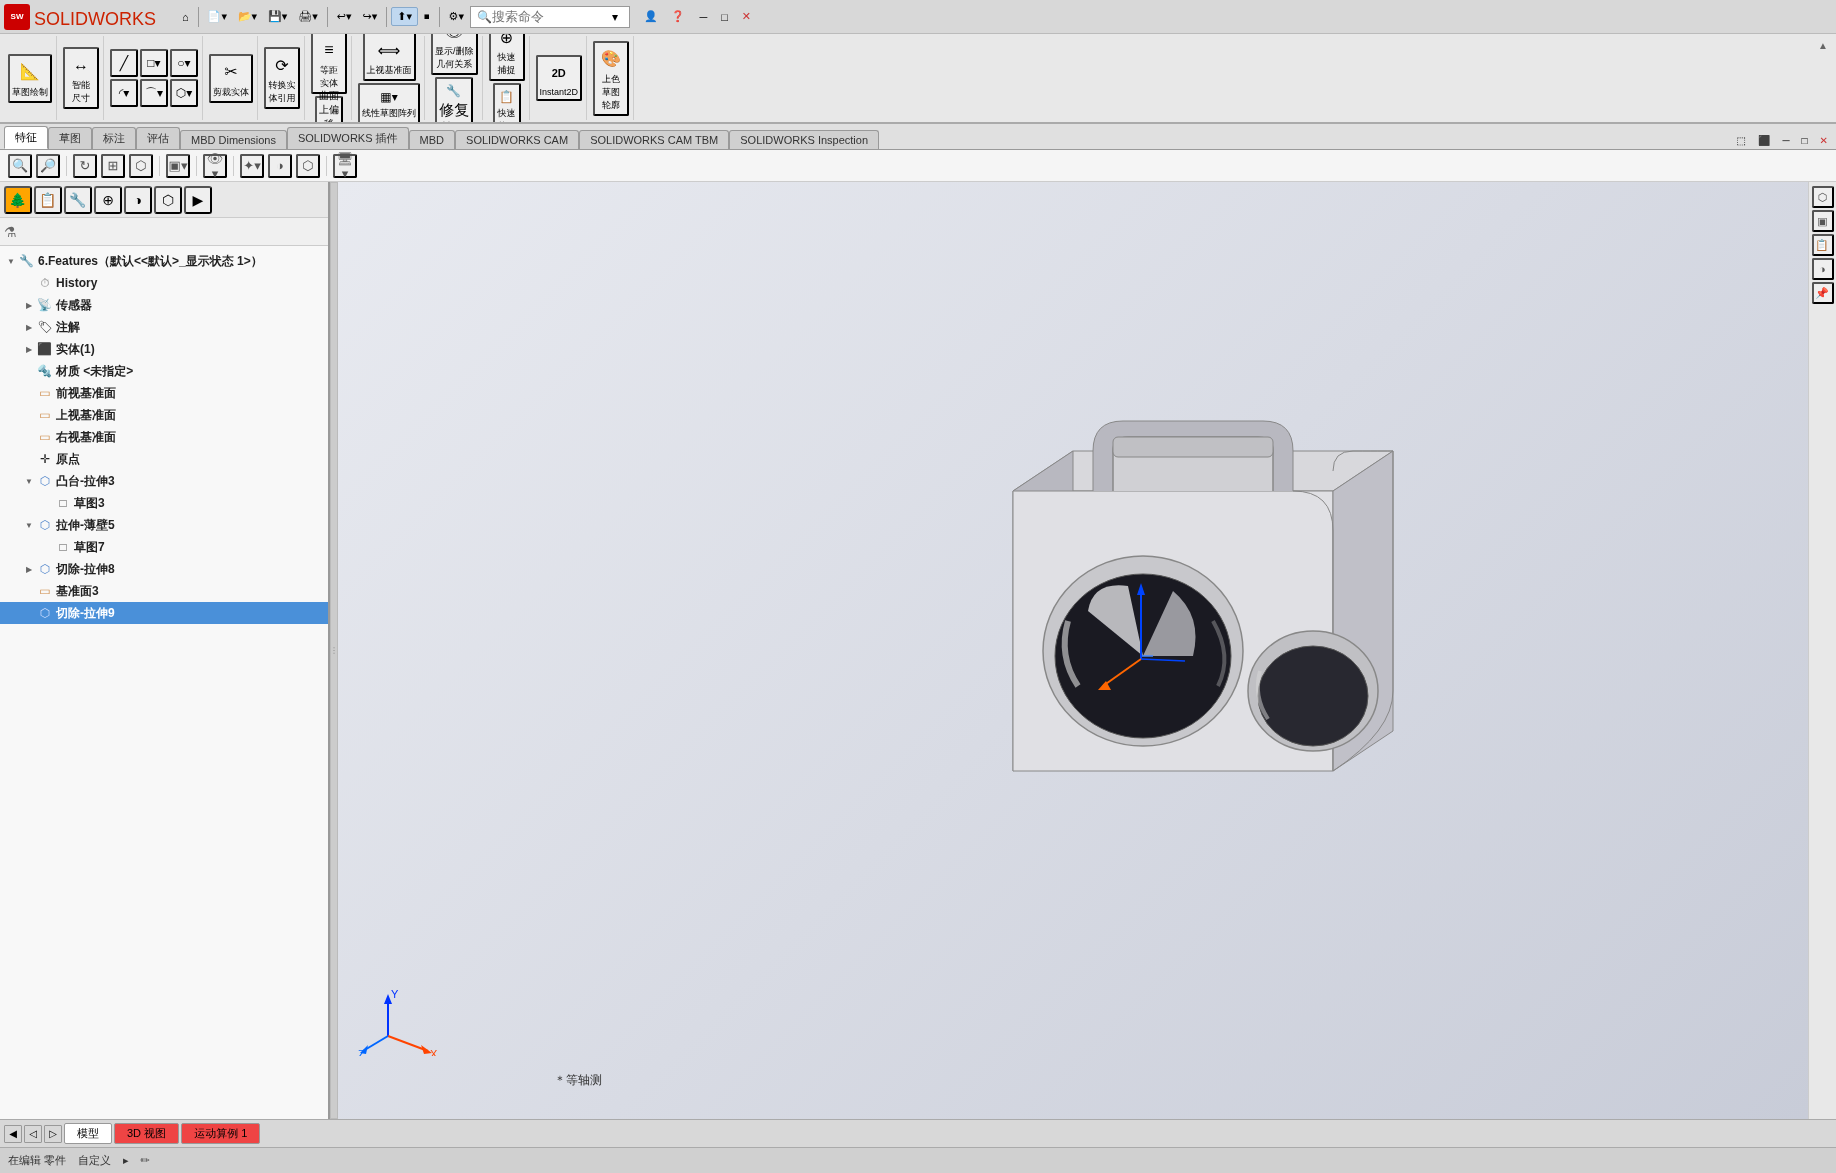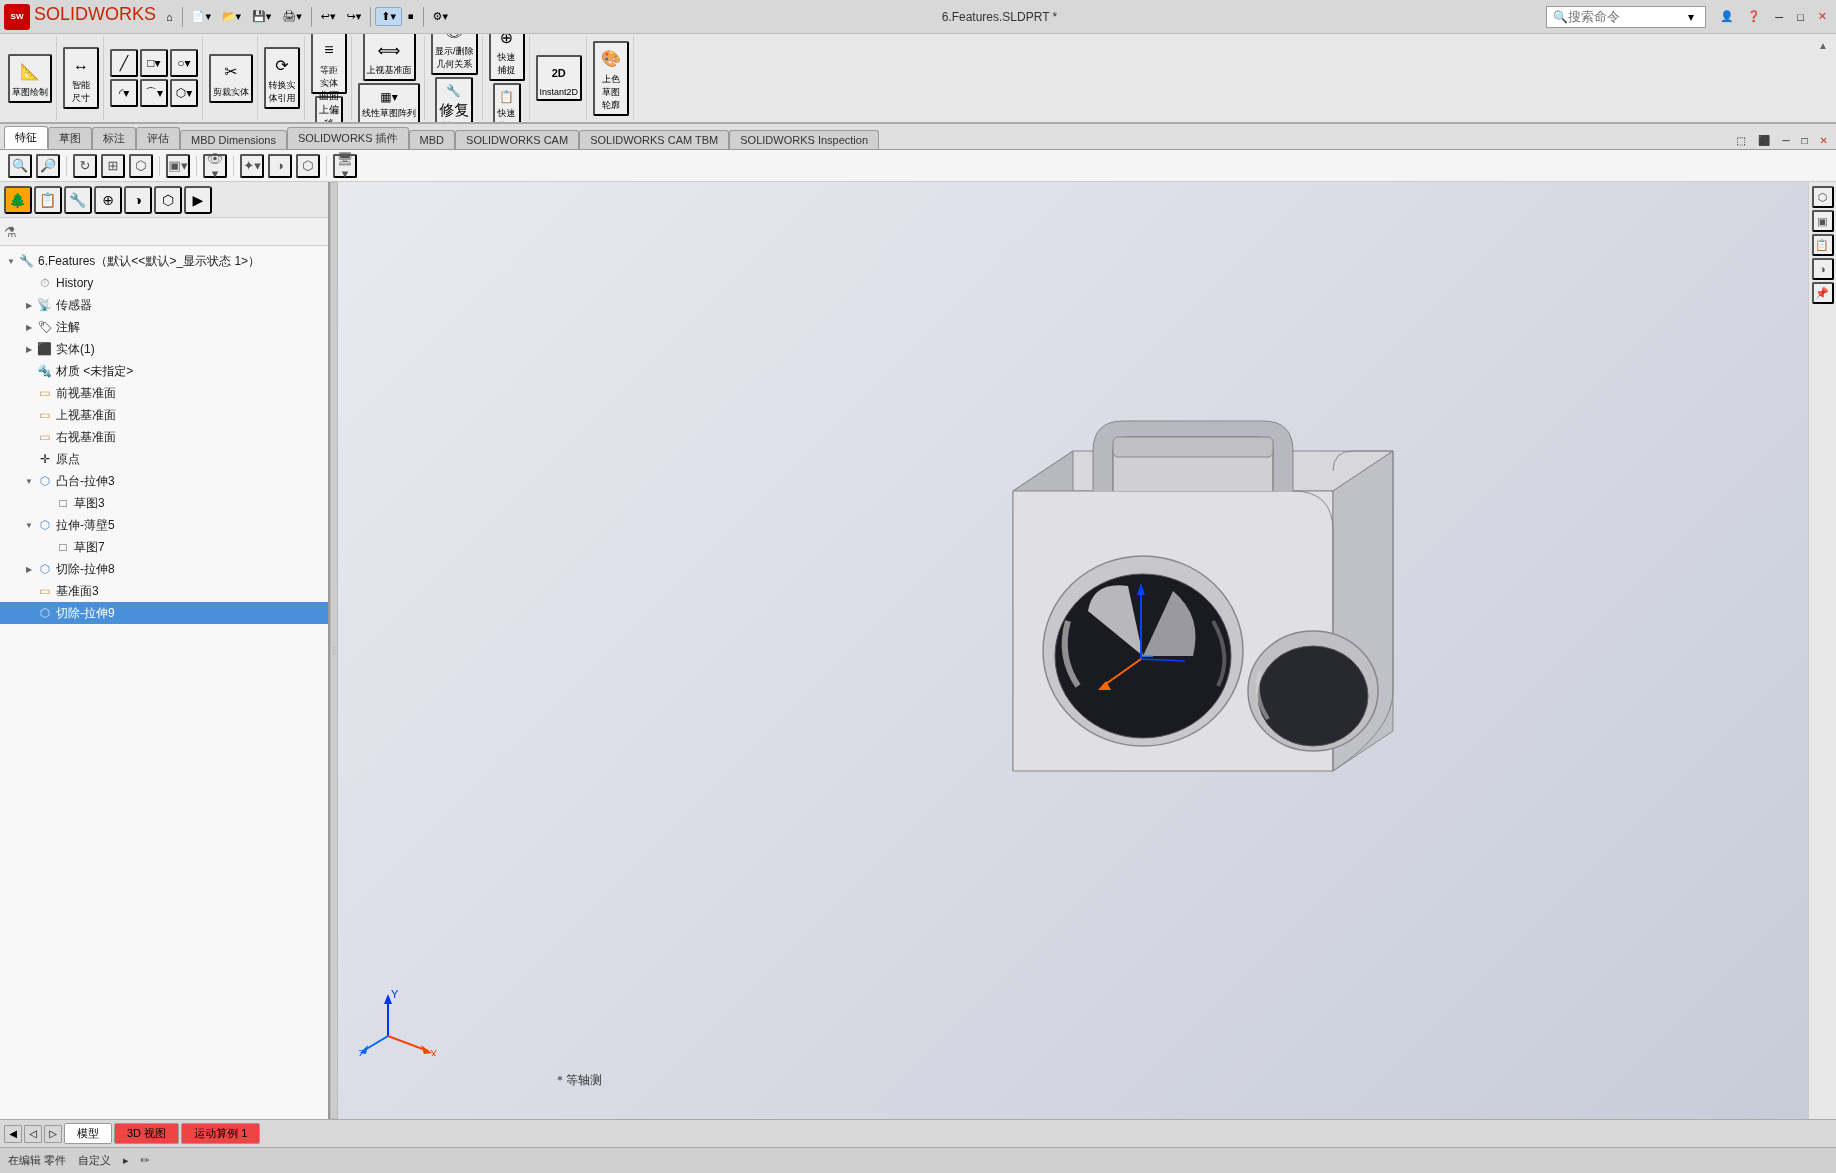--- a/index.html
+++ b/index.html
@@ -151,21 +151,21 @@
       flex-shrink: 0;
       cursor: pointer;
     }
     .tree-icon {
       width: 18px; height: 18px;
       display: flex; align-items: center; justify-content: center;
       flex-shrink: 0;
       margin-right: 2px;
       font-size: 12px;
     }
-    .tree-label { flex: 1; }
+    .tree-label { flex: 1; font-weight: bold; }
     .tree-indent { display: inline-block; width: 18px; flex-shrink: 0; }
 
     
     #viewport {
       flex: 1;
       background: linear-gradient(135deg, #e8eaf0 0%, #c8ccd8 100%);
       position: relative;
       overflow: hidden;
     }
 
@@ -249,21 +249,21 @@
     
     #top-toolbar {
       height: 34px;
       background: #d8d8d8;
       display: flex;
       align-items: center;
       padding: 0 4px;
       gap: 1px;
       border-bottom: 1px solid #bbb;
     }
-    .sw-logo { display: flex; align-items: flex-start; gap: 4px; margin-right: 4px; }
+    .sw-logo { display: flex; align-items: flex-end; gap: 4px; margin-right: 20px; }
     .sw-logo-icon { width: 26px; height: 26px; background: #cc0000; border-radius: 3px; display: flex; align-items: center; justify-content: center; color: white; font-size: 8px; font-weight: bold; }
     .sw-logo-text { font-size: 18px; font-weight: normal; color: #cc2200; }
     .title-center { flex: 1; text-align: center; font-size: 12px; color: #333; font-weight: 500; }
     .search-box { display: flex; align-items: center; background: white; border: 1px solid #999; padding: 1px 6px; height: 22px; width: 160px; }
     .search-box input { border: none; outline: none; font-size: 13px; width: 120px; background: transparent; }
 
     
     #vertical-resizer { width: 8px; background: #ccc; cursor: col-resize; border: 1px solid #bbb; display: flex; align-items: center; justify-content: center; font-size: 8px; color: #888; }
   </style>
 </head>
@@ -281,21 +281,20 @@
   <button class="tb-btn">💾▾</button>
   <button class="tb-btn">🖨▾</button>
   <div class="tb-separator"></div>
   <button class="tb-btn">↩▾</button>
   <button class="tb-btn">↪▾</button>
   <div class="tb-separator"></div>
   <button class="tb-btn" style="background:#c0d8f0; border:1px solid #88aacc;">⬆▾</button>
   <button class="tb-btn">⏹</button>
   <div class="tb-separator"></div>
   <button class="tb-btn">⚙▾</button>
-  <div class="title-center">6.Features.SLDPRT *</div>
   <div class="search-box">
     <span>🔍</span>
     <input type="text" placeholder="搜索命令" style="">
     <span>▾</span>
   </div>
   <div style="display:flex;gap:4px;margin-left:8px;">
     <button class="tb-btn">👤</button>
     <button class="tb-btn">❓</button>
     <button class="tb-btn">─</button>
     <button class="tb-btn">□</button>

